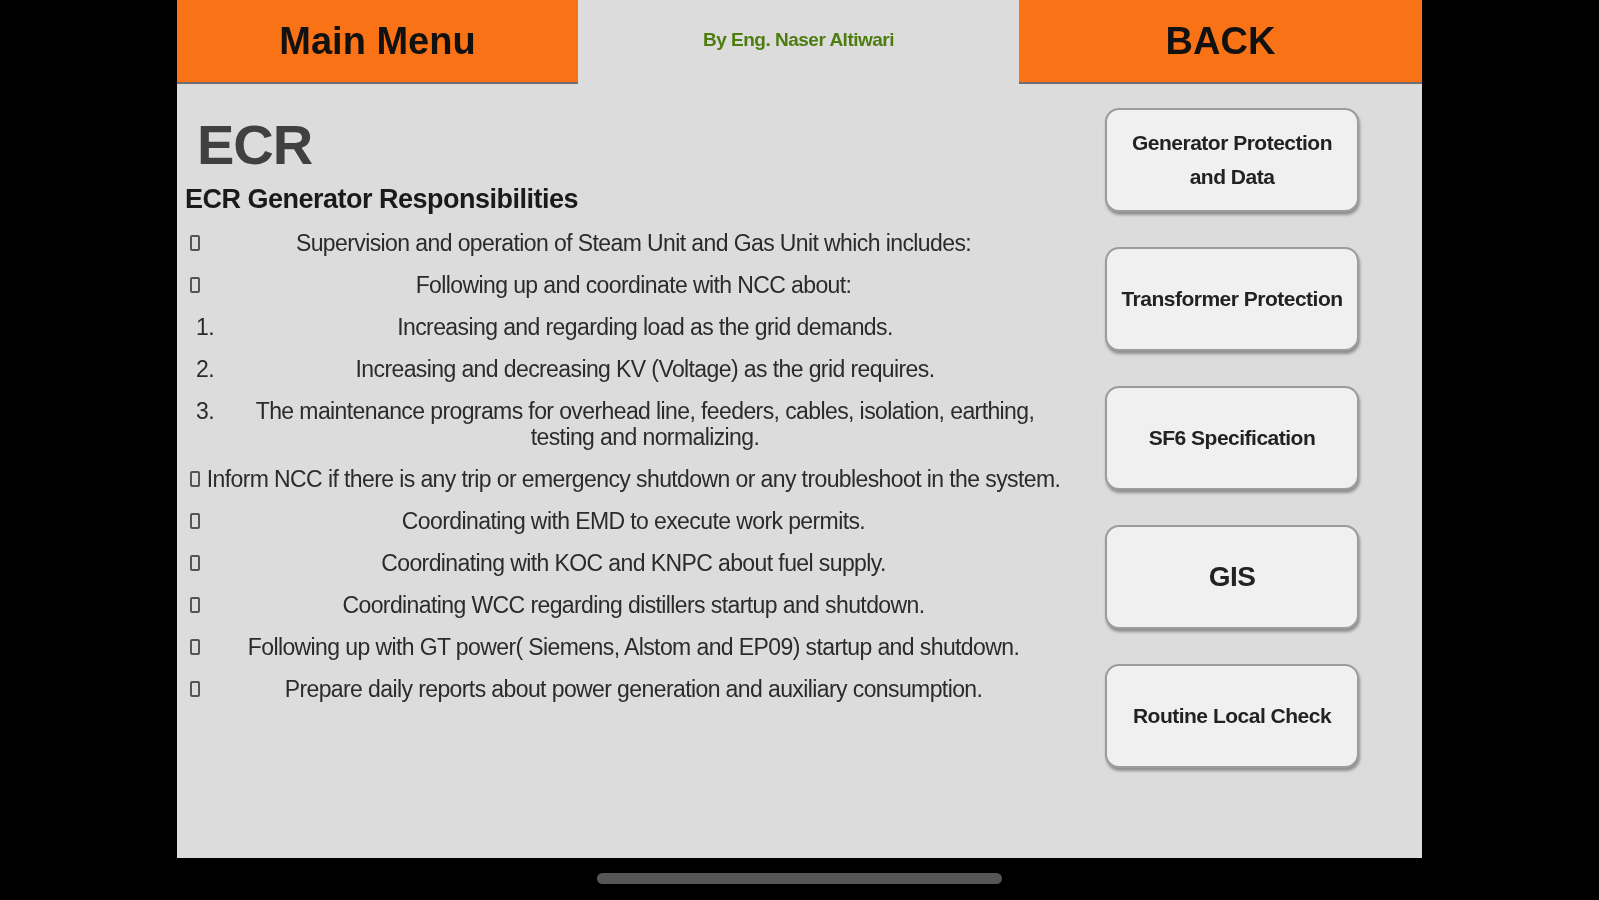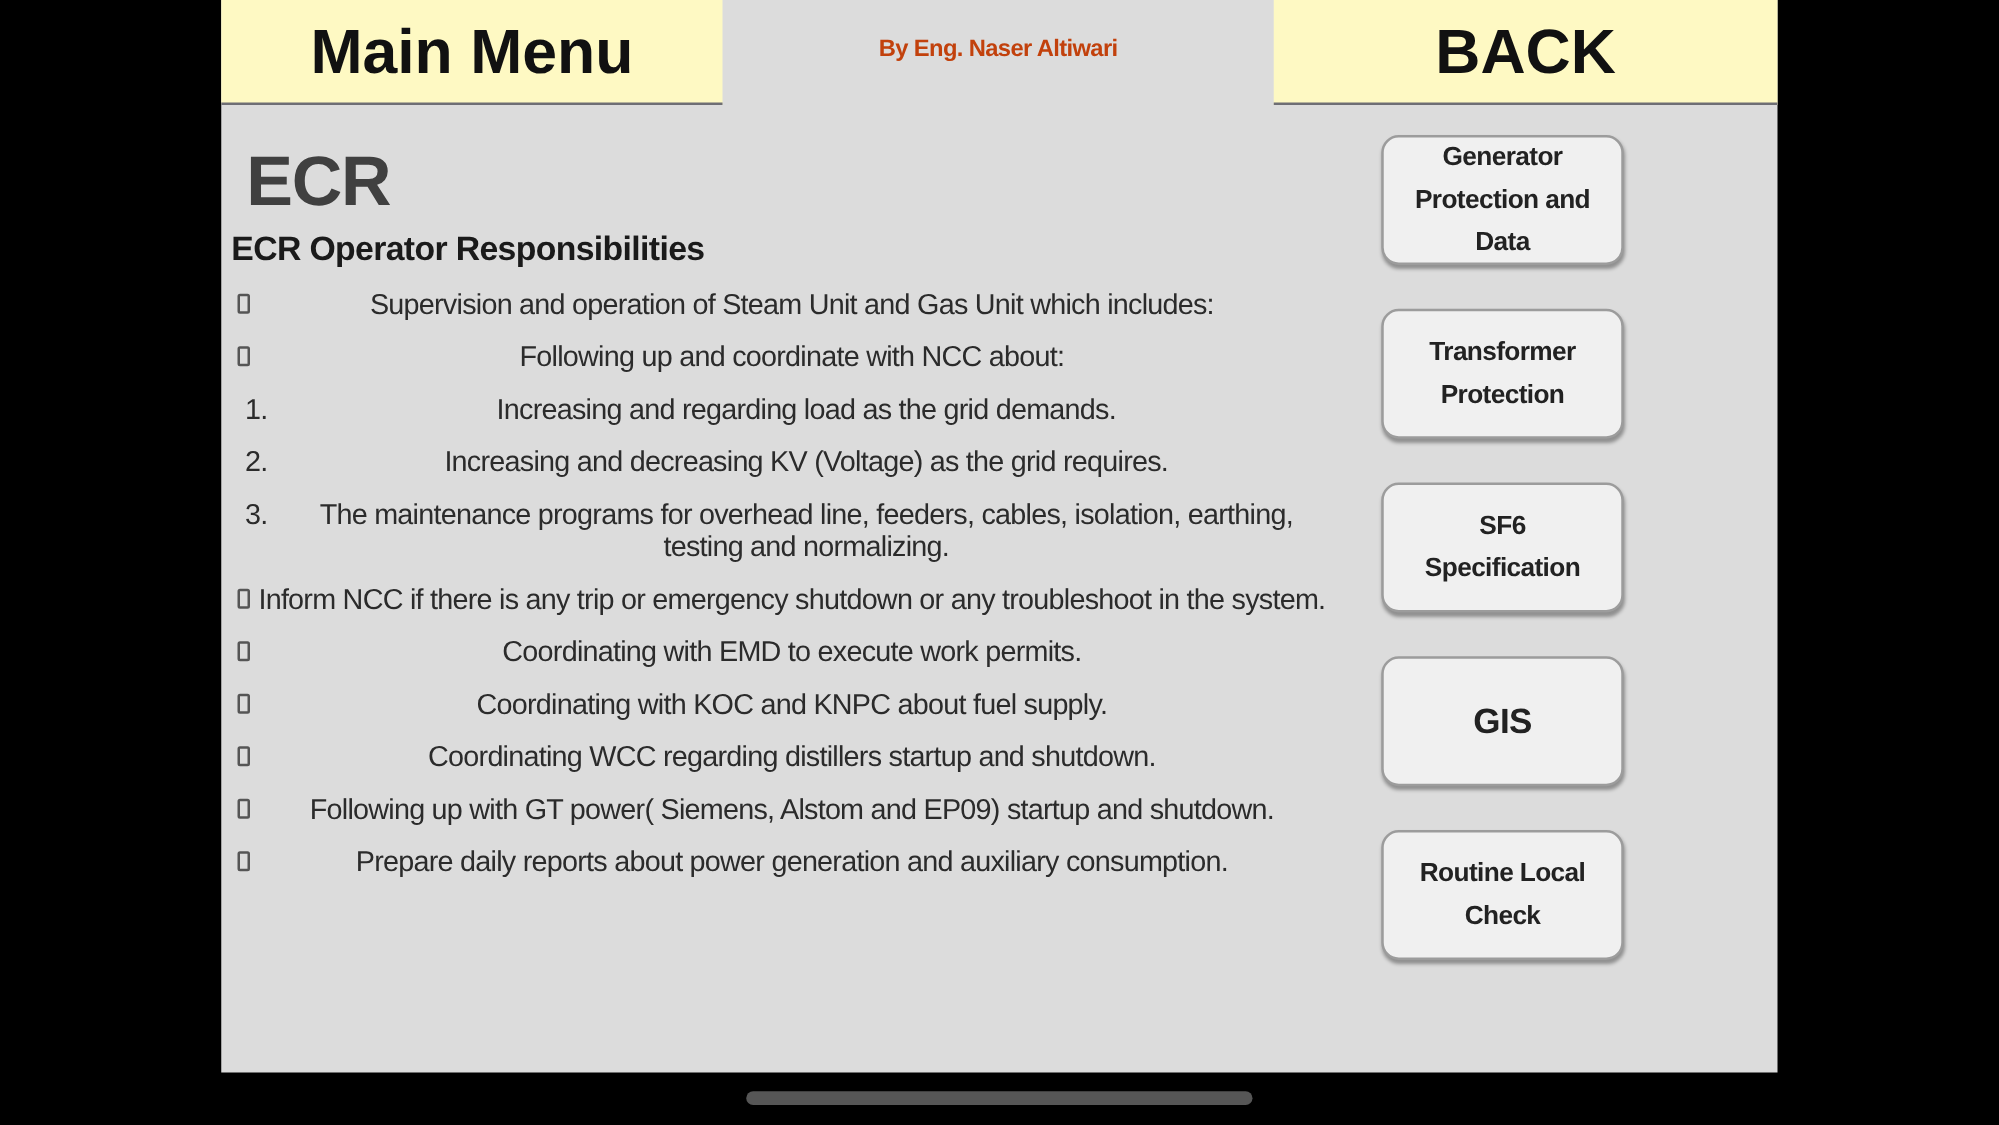--- a/index.html
+++ b/index.html
@@ -5,31 +5,31 @@
     * { box-sizing: border-box; margin: 0; padding: 0; }
     html, body { width: 1599px; height: 900px; background: #000; overflow: hidden; }
     body { position: relative; font-family: "Liberation Sans", sans-serif; }
 
     .screen {
       position: absolute; left: 177px; top: 0; width: 1245px; height: 858px;
       background: #dcdcdc;
     }
     .topbar { position: absolute; left: 0; top: 0; width: 100%; height: 86px; }
     .nav-btn {
-      position: absolute; top: 0; height: 84px; background: #fef9c3;
+      position: absolute; top: 0; height: 84px; background: #f97316;
       display: flex; align-items: center; justify-content: center;
-      font-weight: bold; font-size: 50px; color: #111; cursor: pointer;
+      font-weight: bold; font-size: 38px; color: #111; cursor: pointer;
       border-bottom: 2px solid #6e6e74;
     }
     .nav-main { left: 0; width: 401px; }
     .nav-back { left: 842px; width: 403px; }
     .author {
       position: absolute; left: 401px; top: 0; width: 441px; height: 86px;
       display: flex; align-items: center; justify-content: center;
-      font-size: 19px; font-weight: bold; color: #c2410c; letter-spacing: -0.5px;
+      font-size: 19px; font-weight: bold; color: #4d7c0f; letter-spacing: -0.5px;
       padding-bottom: 6px;
     }
 
     .title {
       position: absolute; left: 20px; top: 112px;
       font-size: 56px; font-weight: bold; color: #404040; letter-spacing: -1px;
     }
     .subtitle {
       position: absolute; left: 8px; top: 184px;
       font-size: 27px; font-weight: bold; color: #1a1a1a; letter-spacing: -0.5px;
@@ -42,21 +42,21 @@
     .li .marker { width: 25px; flex: none; }
     .li.num .marker { width: 48px; }
     .box-marker {
       display: inline-block; width: 10px; height: 16px; border: 2px solid #555;
       border-radius: 2px; margin-top: 4px; margin-left: 2px;
     }
     .li .text { flex: 1; }
 
     .side { position: absolute; left: 928px; top: 108px; width: 226px; }
     .side-btn {
-      width: 194px; height: 104px; margin-bottom: 35px;
+      width: 254px; height: 104px; margin-bottom: 35px;
       background: #f0f0f0; border: 2px solid #9c9c9c; border-radius: 14px;
       box-shadow: 1px 3px 3px rgba(0,0,0,0.35);
       display: flex; align-items: center; justify-content: center; text-align: center;
       font-weight: bold; font-size: 21px; line-height: 34px; color: #222;
       letter-spacing: -0.5px; cursor: pointer; padding: 0 12px;
     }
     .side-btn.big { font-size: 28px; }
 
     .home-indicator {
       position: absolute; left: 597px; top: 873px; width: 405px; height: 11px;
@@ -67,21 +67,21 @@
 <body>
 
 <div class="screen">
   <div class="topbar">
     <div class="nav-btn nav-main">Main Menu</div>
     <div class="author">By Eng. Naser Altiwari</div>
     <div class="nav-btn nav-back">BACK</div>
   </div>
 
   <div class="title">ECR</div>
-  <div class="subtitle">ECR Operator Responsibilities</div>
+  <div class="subtitle">ECR Generator Responsibilities</div>
 
   <div class="list">
     <div class="li">
       <span class="marker"><span class="box-marker"></span></span>
       <span class="text">Supervision and operation of Steam Unit and Gas Unit which includes:</span>
     </div>
     <div class="li">
       <span class="marker"><span class="box-marker"></span></span>
       <span class="text">Following up and coordinate with NCC about:</span>
     </div>

